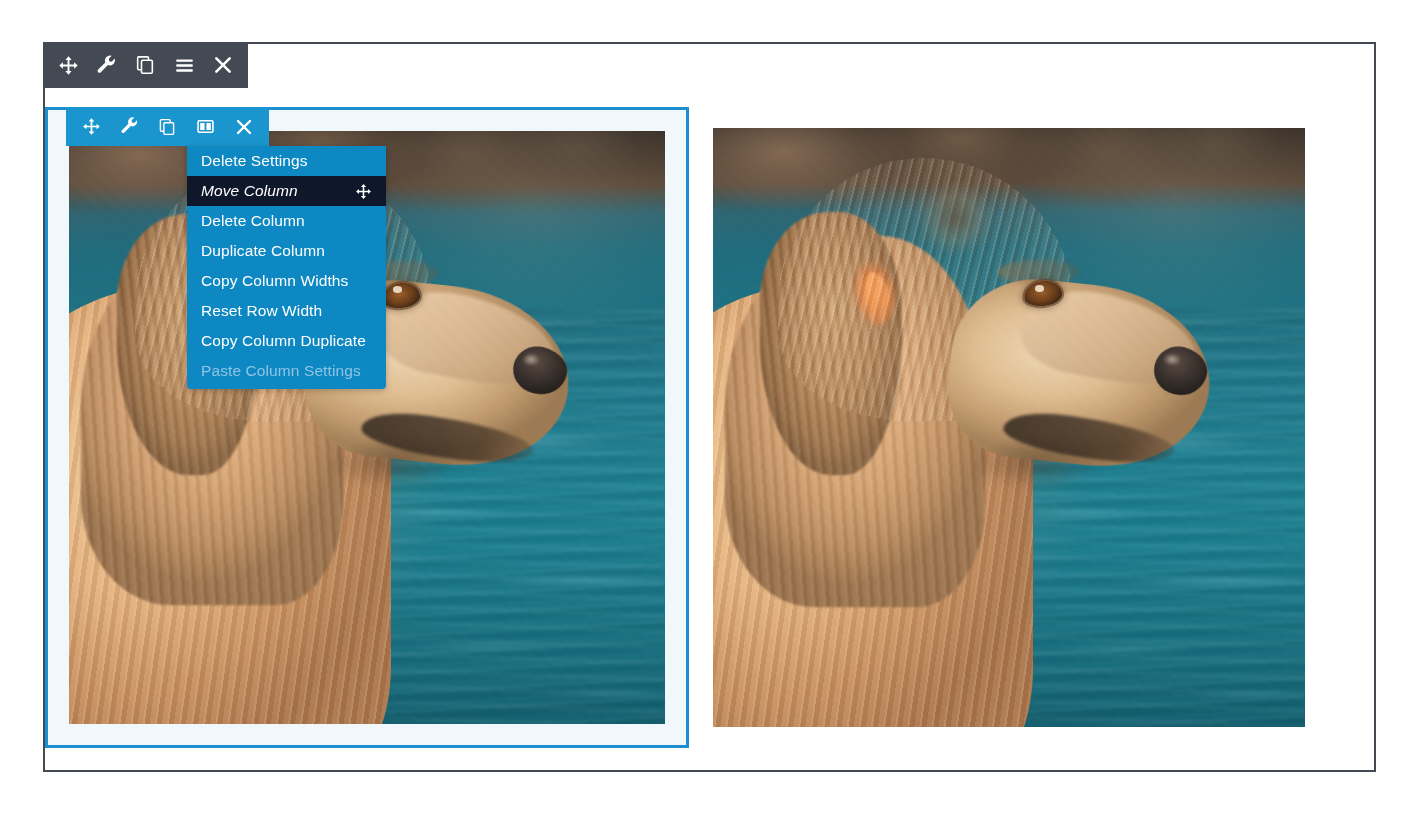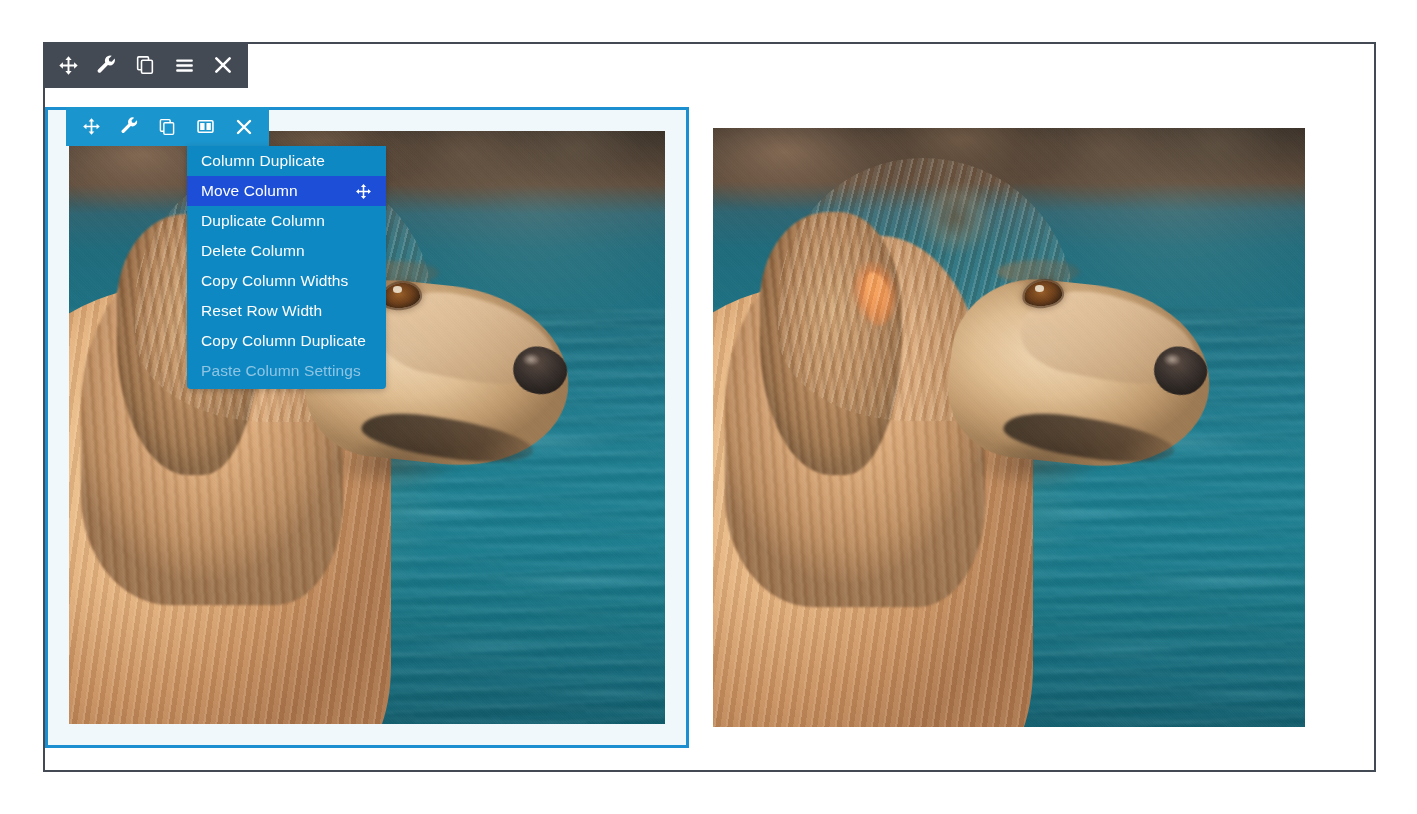--- a/index.html
+++ b/index.html
@@ -370,21 +370,21 @@
     justify-content: space-between;
     height: 30px;
     padding: 0 14px;
     color: #ffffff;
     font-size: 15.5px;
     line-height: 30px;
     white-space: nowrap;
     cursor: pointer;
     letter-spacing: .1px;
   }
-  .menu-item.active { background: #1d4ed8; }
+  .menu-item.active { background: #0f172a; font-style: italic; }
   .menu-item.disabled { color: #8fc5e2; cursor: default; }
   .menu-item .mi-icon { display:flex; align-items:center; }
 </style>
 </head>
 <body>
 
 <div id="page-root">
 
   <div class="module-frame">
 
@@ -511,38 +511,38 @@
     <div class="tb-btn">
       <svg width="18" height="18" viewBox="0 0 24 24">
         <path d="M4 4 L20 20 M20 4 L4 20" stroke="#fff" stroke-width="3.2" stroke-linecap="round"></path>
       </svg>
     </div>
   </div>
 
   <div class="context-menu">
 
     <div class="menu-item">
-      <span>Column Duplicate</span>
+      <span>Delete Settings</span>
     </div>
 
     <div class="menu-item active">
       <span>Move Column</span>
       <span class="mi-icon">
         <svg width="17" height="17" viewBox="0 0 24 24" fill="#fff">
           <path d="M12 1.5 L15.6 5.6 H13.1 V10.9 H18.4 V8.4 L22.5 12 L18.4 15.6 V13.1 H13.1 V18.4 H15.6 L12 22.5 L8.4 18.4 H10.9 V13.1 H5.6 V15.6 L1.5 12 L5.6 8.4 V10.9 H10.9 V5.6 H8.4 Z"></path>
         </svg>
       </span>
     </div>
 
     <div class="menu-item">
+      <span>Delete Column</span>
+    </div>
+
+    <div class="menu-item">
       <span>Duplicate Column</span>
-    </div>
-
-    <div class="menu-item">
-      <span>Delete Column</span>
     </div>
 
     <div class="menu-item">
       <span>Copy Column Widths</span>
     </div>
 
     <div class="menu-item">
       <span>Reset Row Width</span>
     </div>
 

